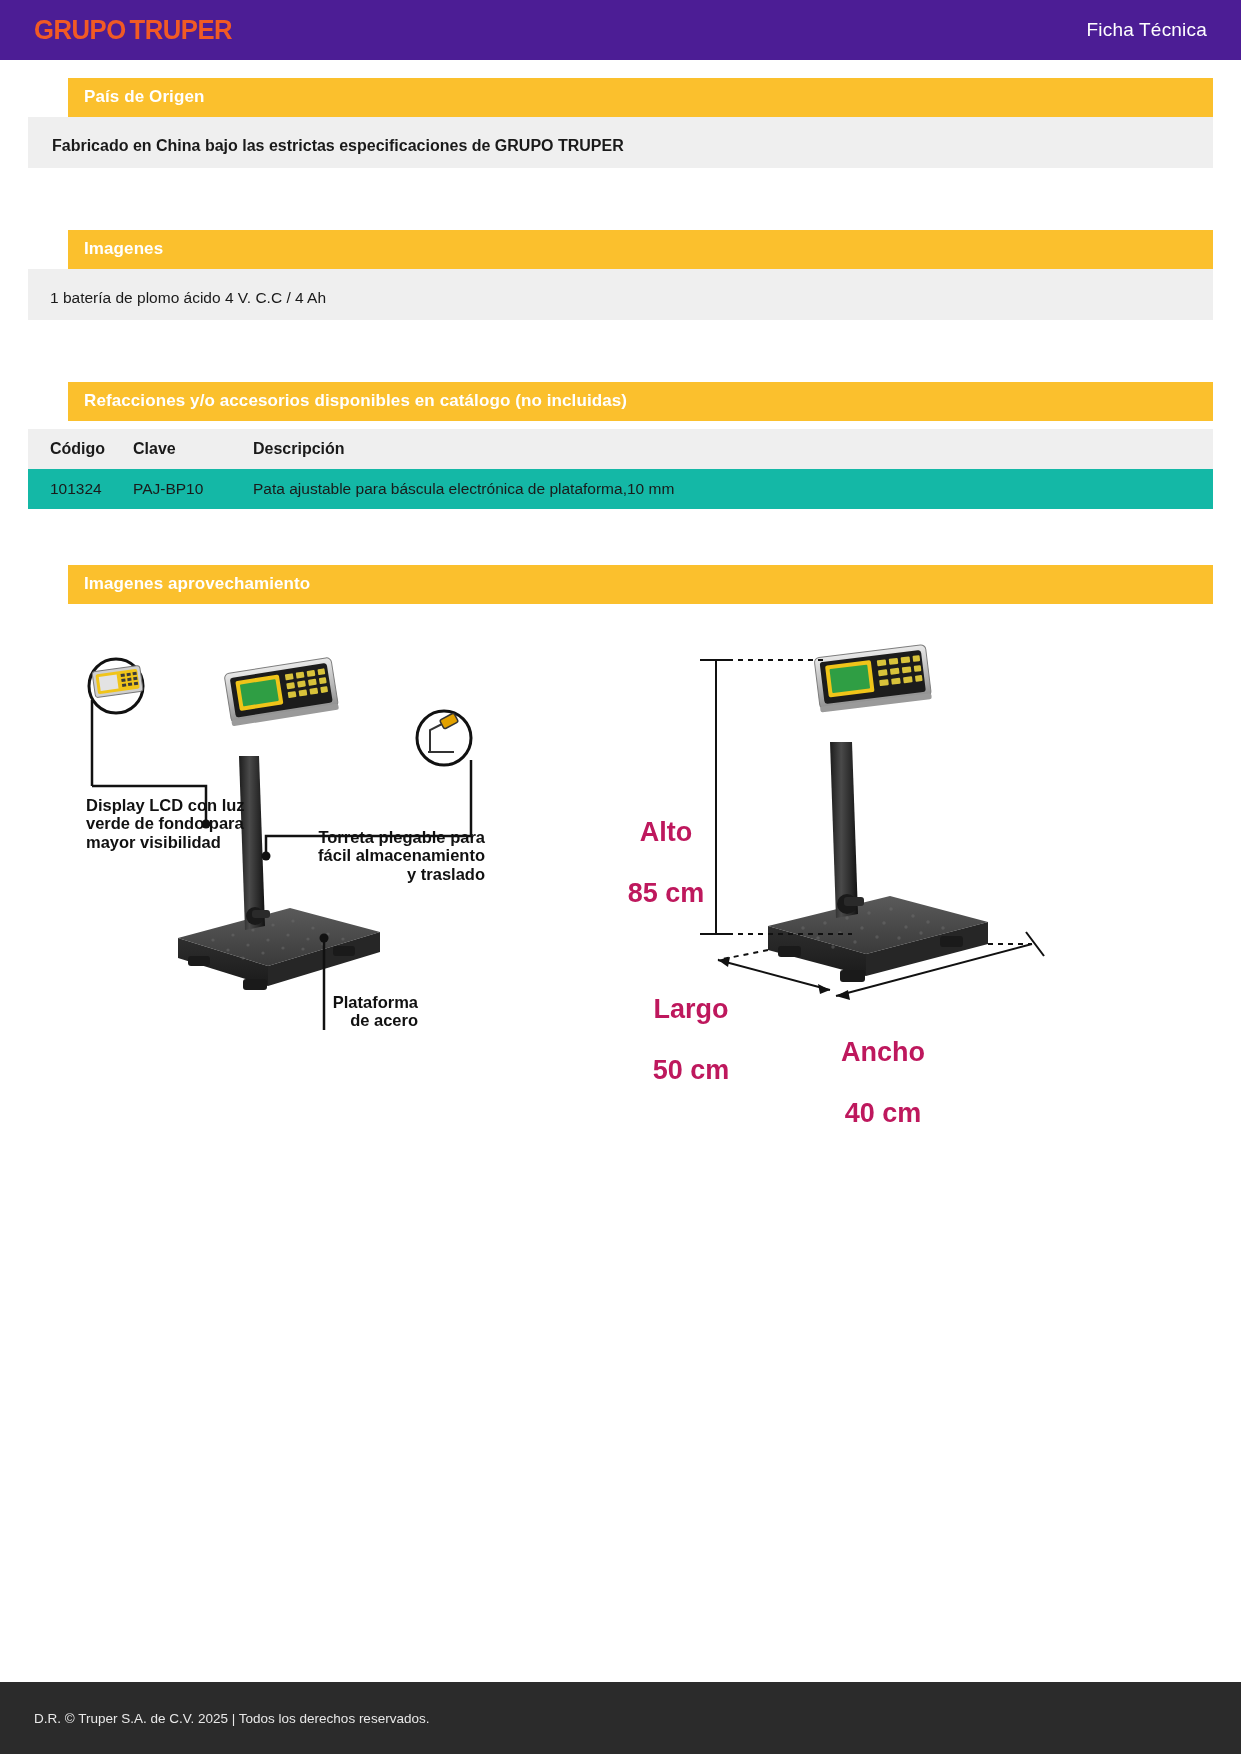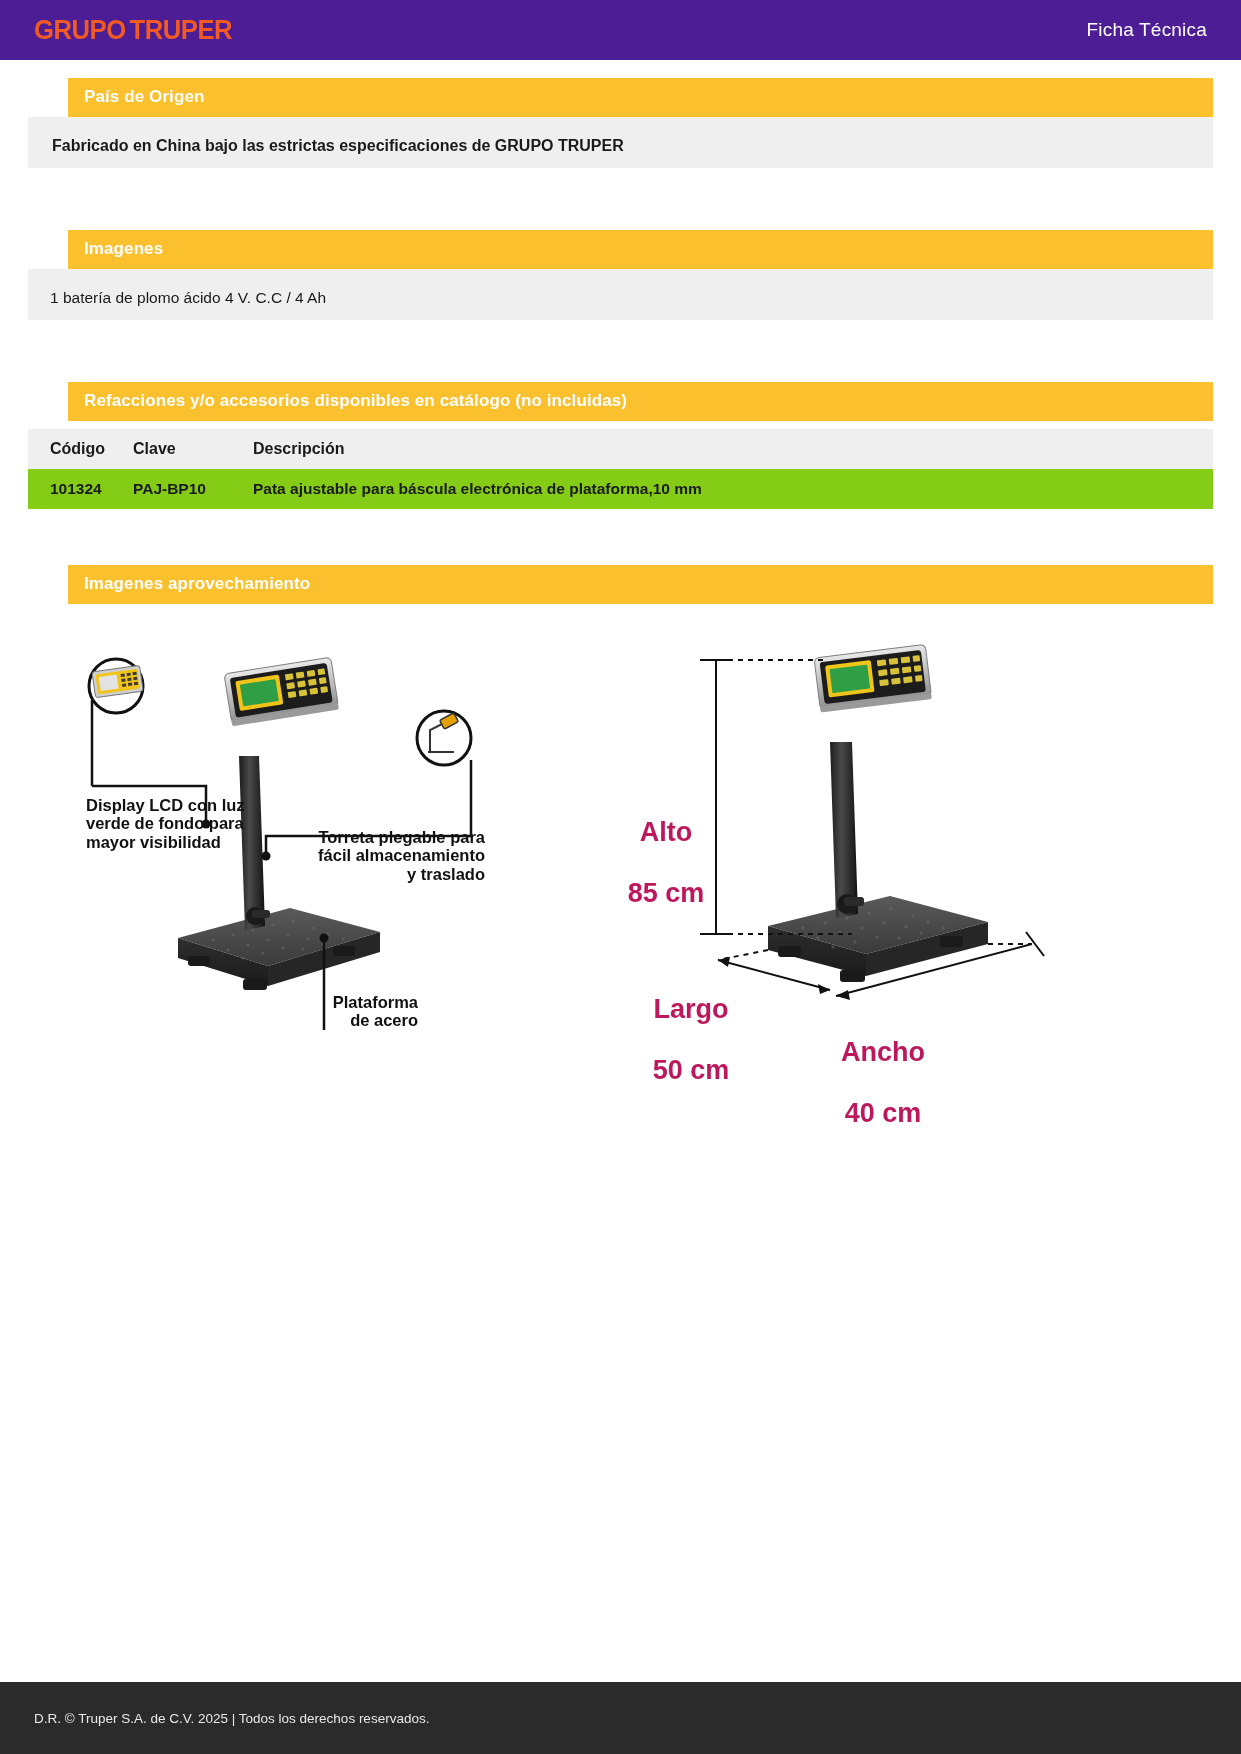--- a/index.html
+++ b/index.html
@@ -51,21 +51,21 @@
   .gap-lg { height:62px; }
   .gap-md { height:56px; }
 
   
   .tbl { width:100%; border-collapse:collapse;margin-top:8px; }
   .tbl th, .tbl td {
     text-align:left; font-size:15.5px; color:#1a1a1a;
     padding: 11px 0 11px 0;
   }
   .tbl thead tr { background:#efefef; }
-  .tbl tbody tr { background:#84cc16;font-weight:bold; }
+  .tbl tbody tr { background:#14b8a6; }
   .tbl th { font-weight:bold; font-size:16px; }
   .col-codigo { width:105px; padding-left:22px !important; }
   .col-clave  { width:120px; }
   .col-desc   { }
 
   
   .img-area { position:relative; height:520px; margin: 0 28px; }
   .diagram { position:absolute; left:0; top:0; width:1185px; height:520px; }
 
   .anno {

